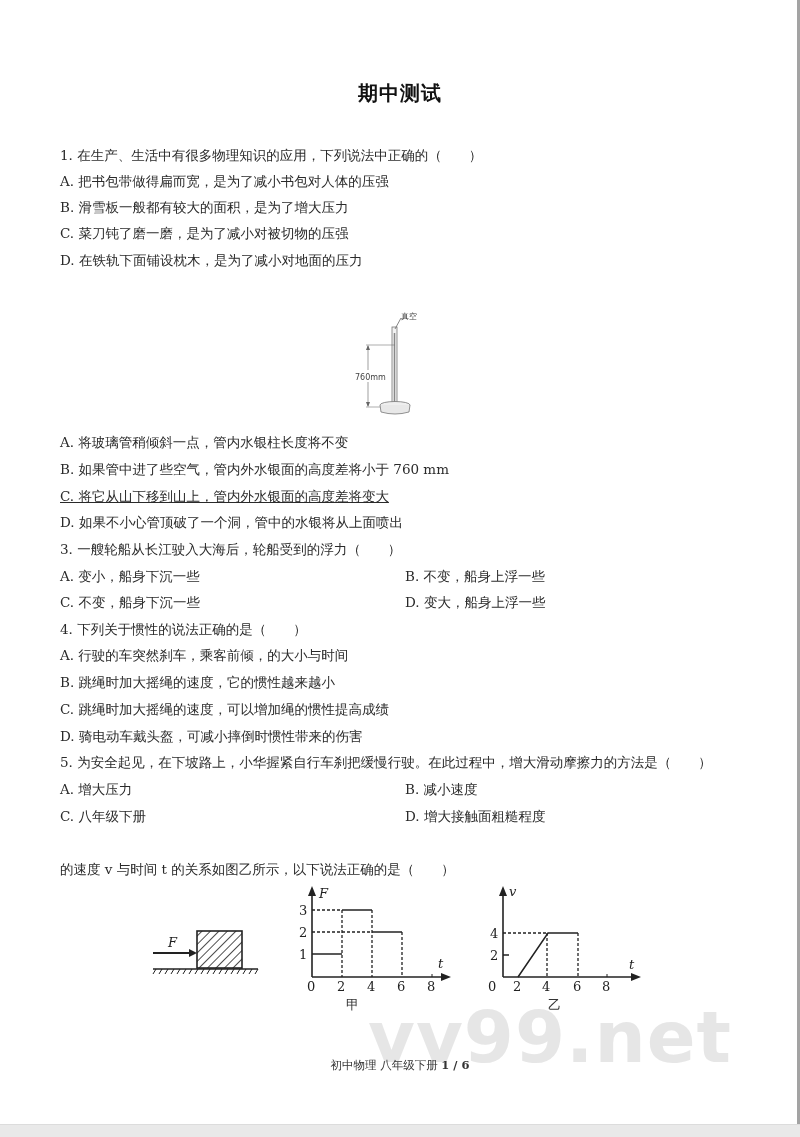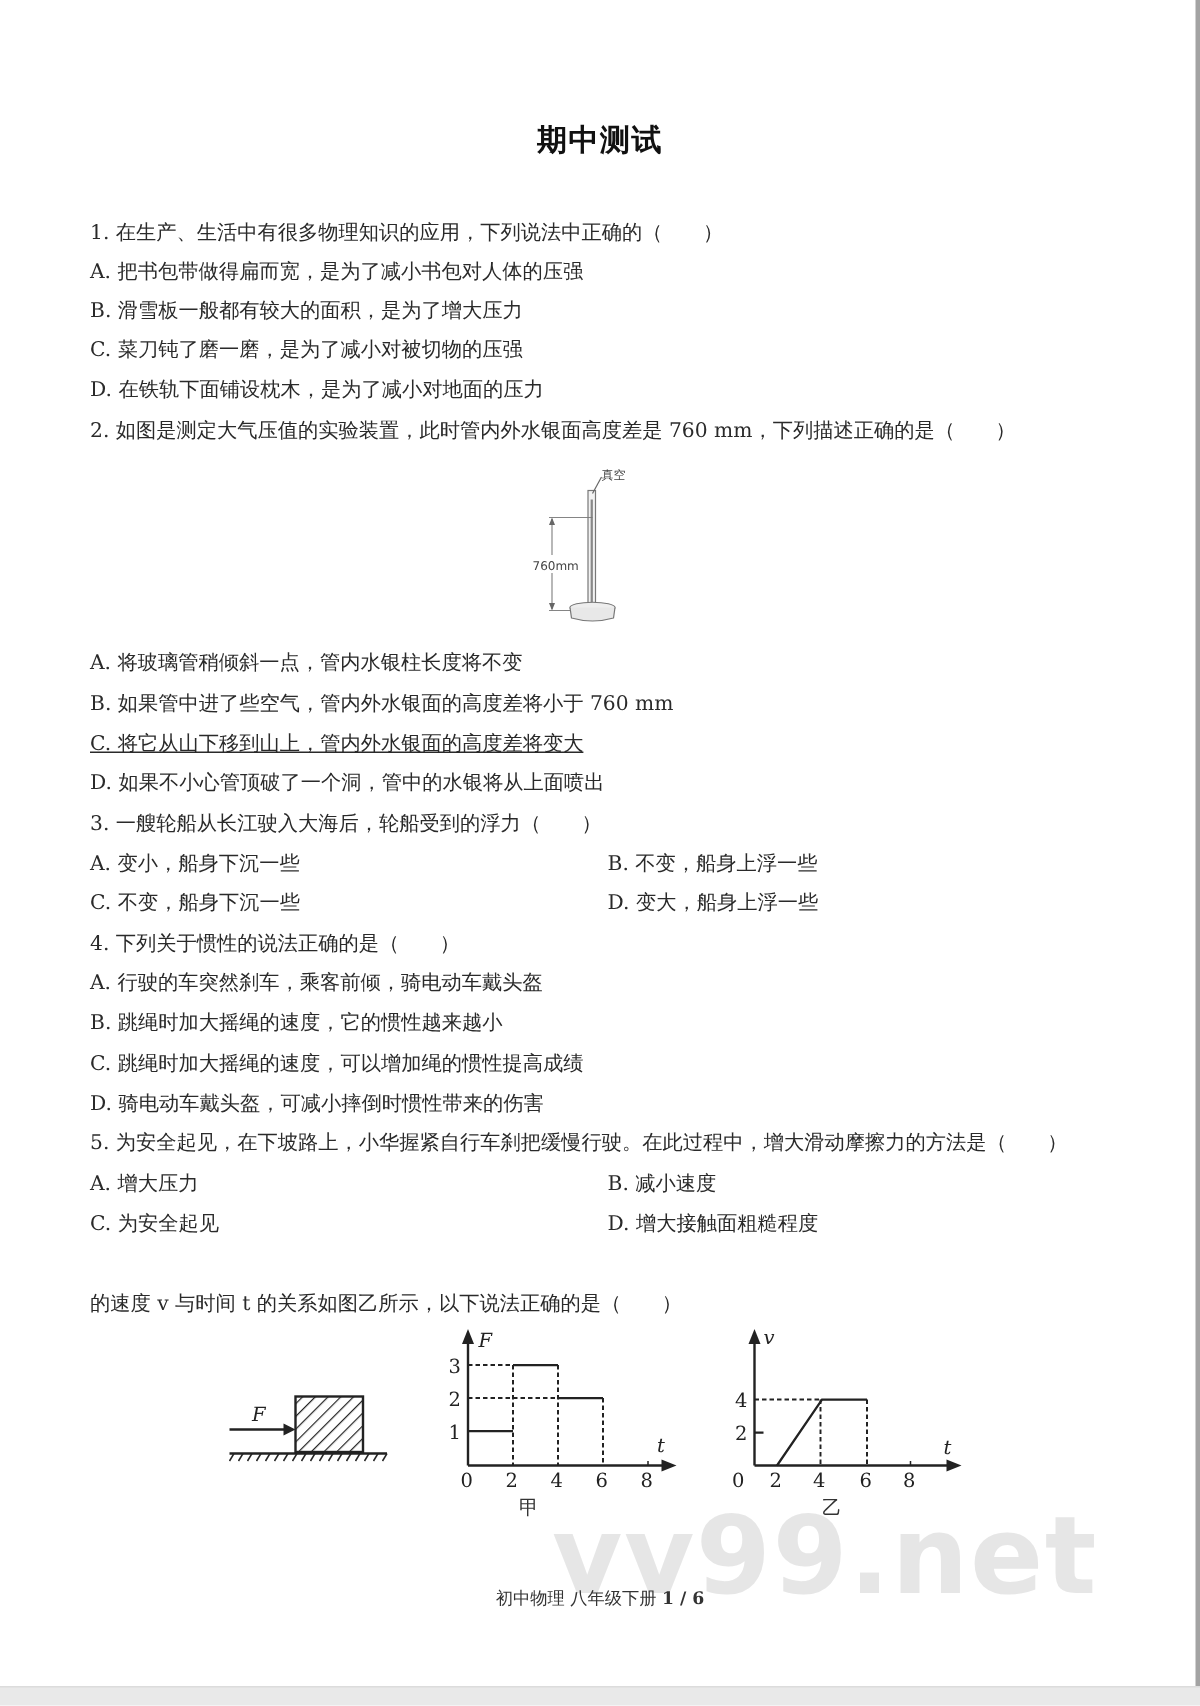--- a/index.html
+++ b/index.html
@@ -49,21 +49,20 @@
 
   <div class="title">期中测试</div>
 
 
   <div class="line" style="top:146px;">1. 在生产、生活中有很多物理知识的应用，下列说法中正确的（　　）</div>
   <div class="line" style="top:172px;">A. 把书包带做得扁而宽，是为了减小书包对人体的压强</div>
   <div class="line" style="top:198px;">B. 滑雪板一般都有较大的面积，是为了增大压力</div>
   <div class="line" style="top:224px;">C. 菜刀钝了磨一磨，是为了减小对被切物的压强</div>
   <div class="line" style="top:251px;">D. 在铁轨下面铺设枕木，是为了减小对地面的压力</div>
 
-  <div class="line" style="top:278px;">2. 如图是测定大气压值的实验装置，此时管内外水银面高度差是 760 mm，下列描述正确的是（　　）</div>
 
   <div class="figure" style="left:340px; top:305px; width:120px; height:115px;">
     <svg width="120" height="115" viewBox="0 0 120 115">
 
       <rect x="52" y="22" width="5" height="82" fill="#f2f2f2" stroke="#777" stroke-width="0.8"></rect>
       <line x1="54.5" y1="28" x2="54.5" y2="103" stroke="#888" stroke-width="1.5"></line>
 
       <line x1="55" y1="24" x2="61" y2="13" stroke="#666" stroke-width="0.8"></line>
       <text x="61" y="14" font-size="8" fill="#444" font-family="DejaVu Sans, sans-serif">真空</text>
 
@@ -85,29 +84,29 @@
   <div class="line" style="top:487px;text-decoration:underline;">C. 将它从山下移到山上，管内外水银面的高度差将变大</div>
   <div class="line" style="top:513px;">D. 如果不小心管顶破了一个洞，管中的水银将从上面喷出</div>
 
   <div class="line" style="top:540px;">3. 一艘轮船从长江驶入大海后，轮船受到的浮力（　　）</div>
   <div class="line" style="top:567px;">A. 变小，船身下沉一些</div>
   <div class="line col2" style="top:567px;">B. 不变，船身上浮一些</div>
   <div class="line" style="top:593px;">C. 不变，船身下沉一些</div>
   <div class="line col2" style="top:593px;">D. 变大，船身上浮一些</div>
 
   <div class="line" style="top:620px;">4. 下列关于惯性的说法正确的是（　　）</div>
-  <div class="line" style="top:646px;">A. 行驶的车突然刹车，乘客前倾，骑电动车戴头盔</div>
+  <div class="line" style="top:646px;">A. 行驶的车突然刹车，乘客前倾，的大小与时间</div>
   <div class="line" style="top:673px;">B. 跳绳时加大摇绳的速度，它的惯性越来越小</div>
   <div class="line" style="top:700px;">C. 跳绳时加大摇绳的速度，可以增加绳的惯性提高成绩</div>
   <div class="line" style="top:727px;">D. 骑电动车戴头盔，可减小摔倒时惯性带来的伤害</div>
 
   <div class="line" style="top:753px;">5. 为安全起见，在下坡路上，小华握紧自行车刹把缓慢行驶。在此过程中，增大滑动摩擦力的方法是（　　）</div>
   <div class="line" style="top:780px;">A. 增大压力</div>
   <div class="line col2" style="top:780px;">B. 减小速度</div>
-  <div class="line" style="top:807px;">C. 为安全起见</div>
+  <div class="line" style="top:807px;">C. 八年级下册</div>
   <div class="line col2" style="top:807px;">D. 增大接触面粗糙程度</div>
 
   <div class="line" style="top:860px;">的速度 v 与时间 t 的关系如图乙所示，以下说法正确的是（　　）</div>
 
   <div class="figure" style="left:148px; top:925px; width:120px; height:50px;">
     <svg width="120" height="50" viewBox="0 0 120 50">
       <defs>
         <pattern id="hatch" width="6" height="6" patternUnits="userSpaceOnUse" patternTransform="rotate(45)">
           <line x1="0" y1="0" x2="0" y2="6" stroke="#222" stroke-width="1.6"></line>
         </pattern>

